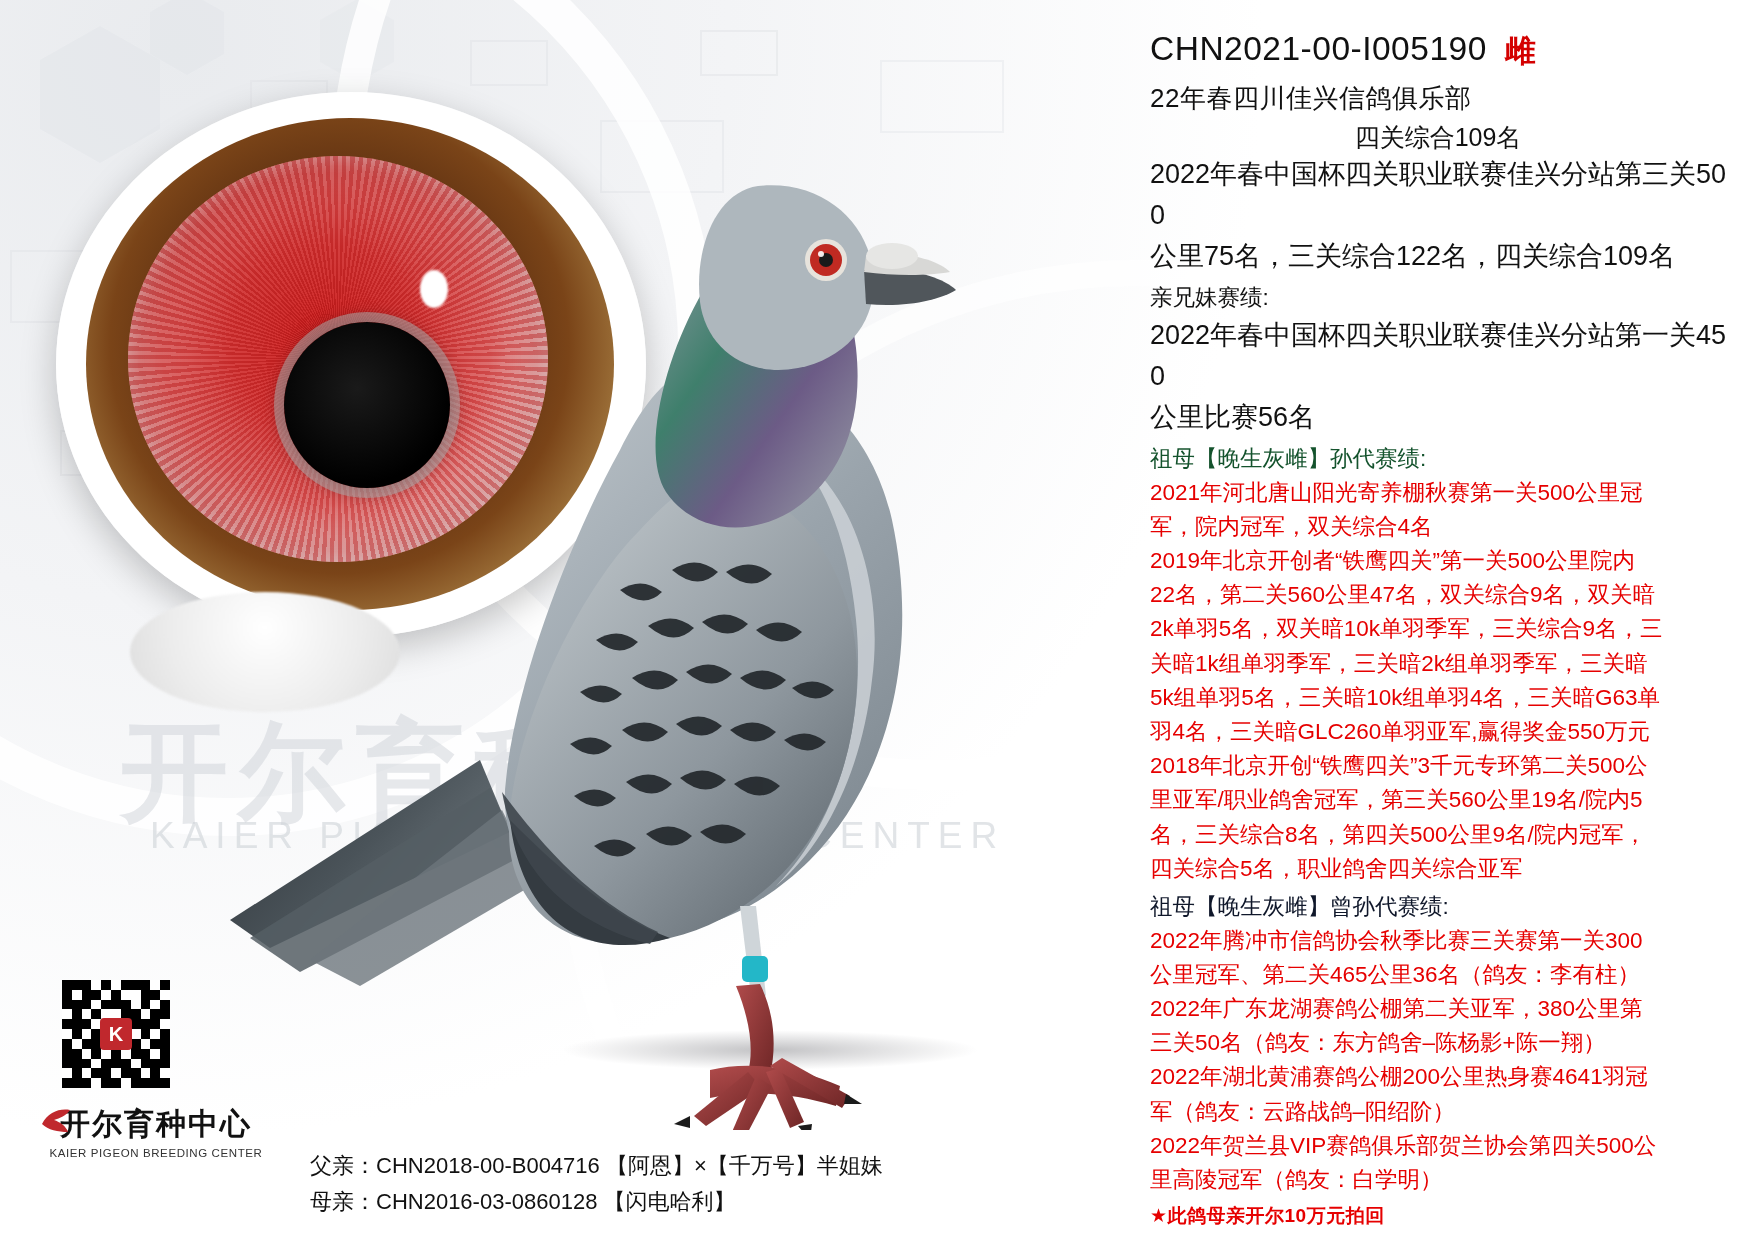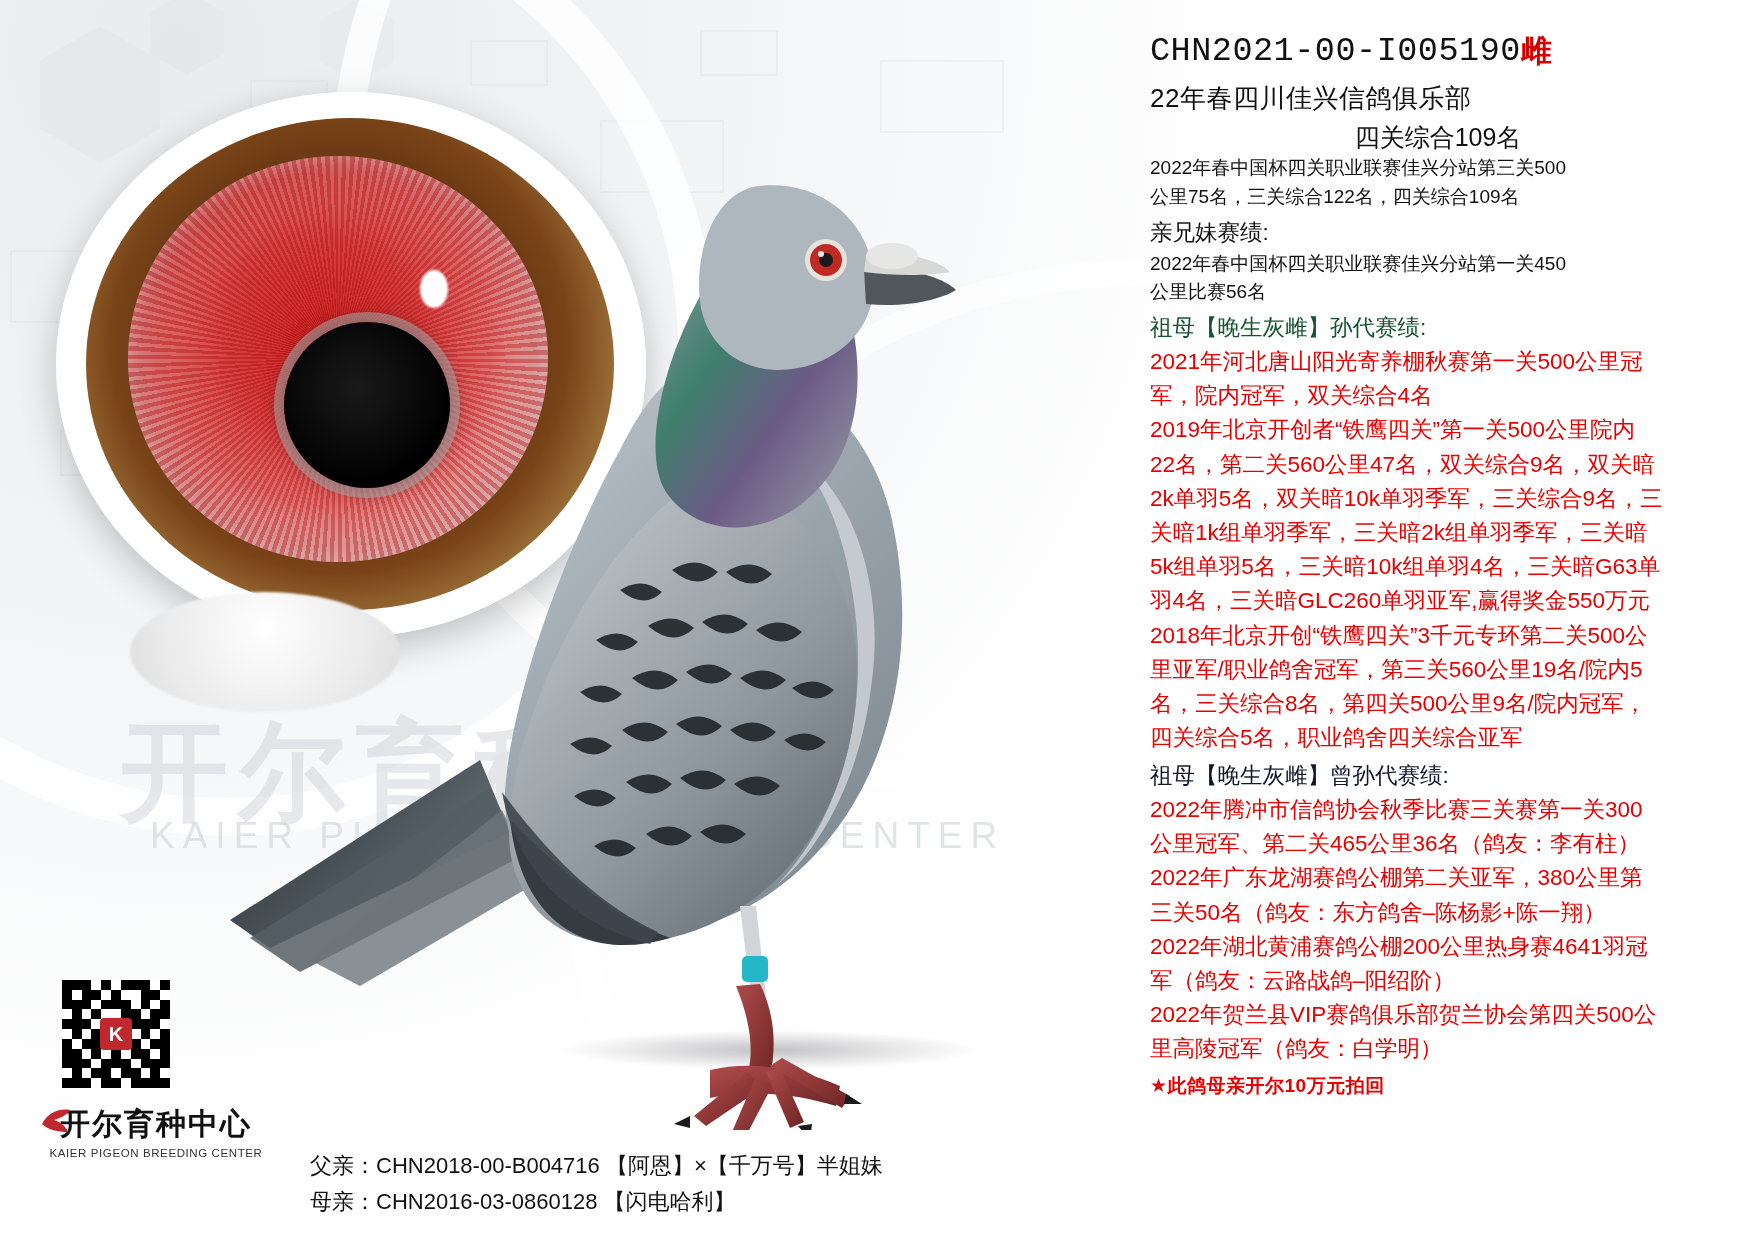--- a/index.html
+++ b/index.html
@@ -142,27 +142,27 @@
     white-space:nowrap;
   }
 
   
   .panel{
     position:absolute;left:1150px;top:30px;width:590px;
     color:#111;
   }
   .ring-line{
     font-size:33.5px;letter-spacing:.5px;font-weight:500;white-space:nowrap;
-    display:flex;align-items:center;font-family:Liberation Mono, monospace;
+    display:flex;align-items:flex-start;gap:18px;
   }
   .sex{font-size:31px;font-weight:bold;color:#d40000;}
   .club{font-size:26px;margin-top:9px;letter-spacing:.5px;}
   .overall{font-size:25px;text-align:center;margin-top:5px;padding-right:14px;}
   .hdr{font-size:22.5px;margin-top:4px;line-height:1.5;}
-  .blk{font-size:19px;line-height:1.52;}
+  .blk{font-size:27px;line-height:1.52;}
   .red{color:#e60000;font-size:22.5px;line-height:1.52;}
   .star{
     color:#e60000;font-weight:bold;font-size:19px;margin-top:6px;letter-spacing:.5px;
   }
   .panel div{word-break:break-all;}
 </style>
 </head>
 <body>
 
 <div class="bg-deco">

